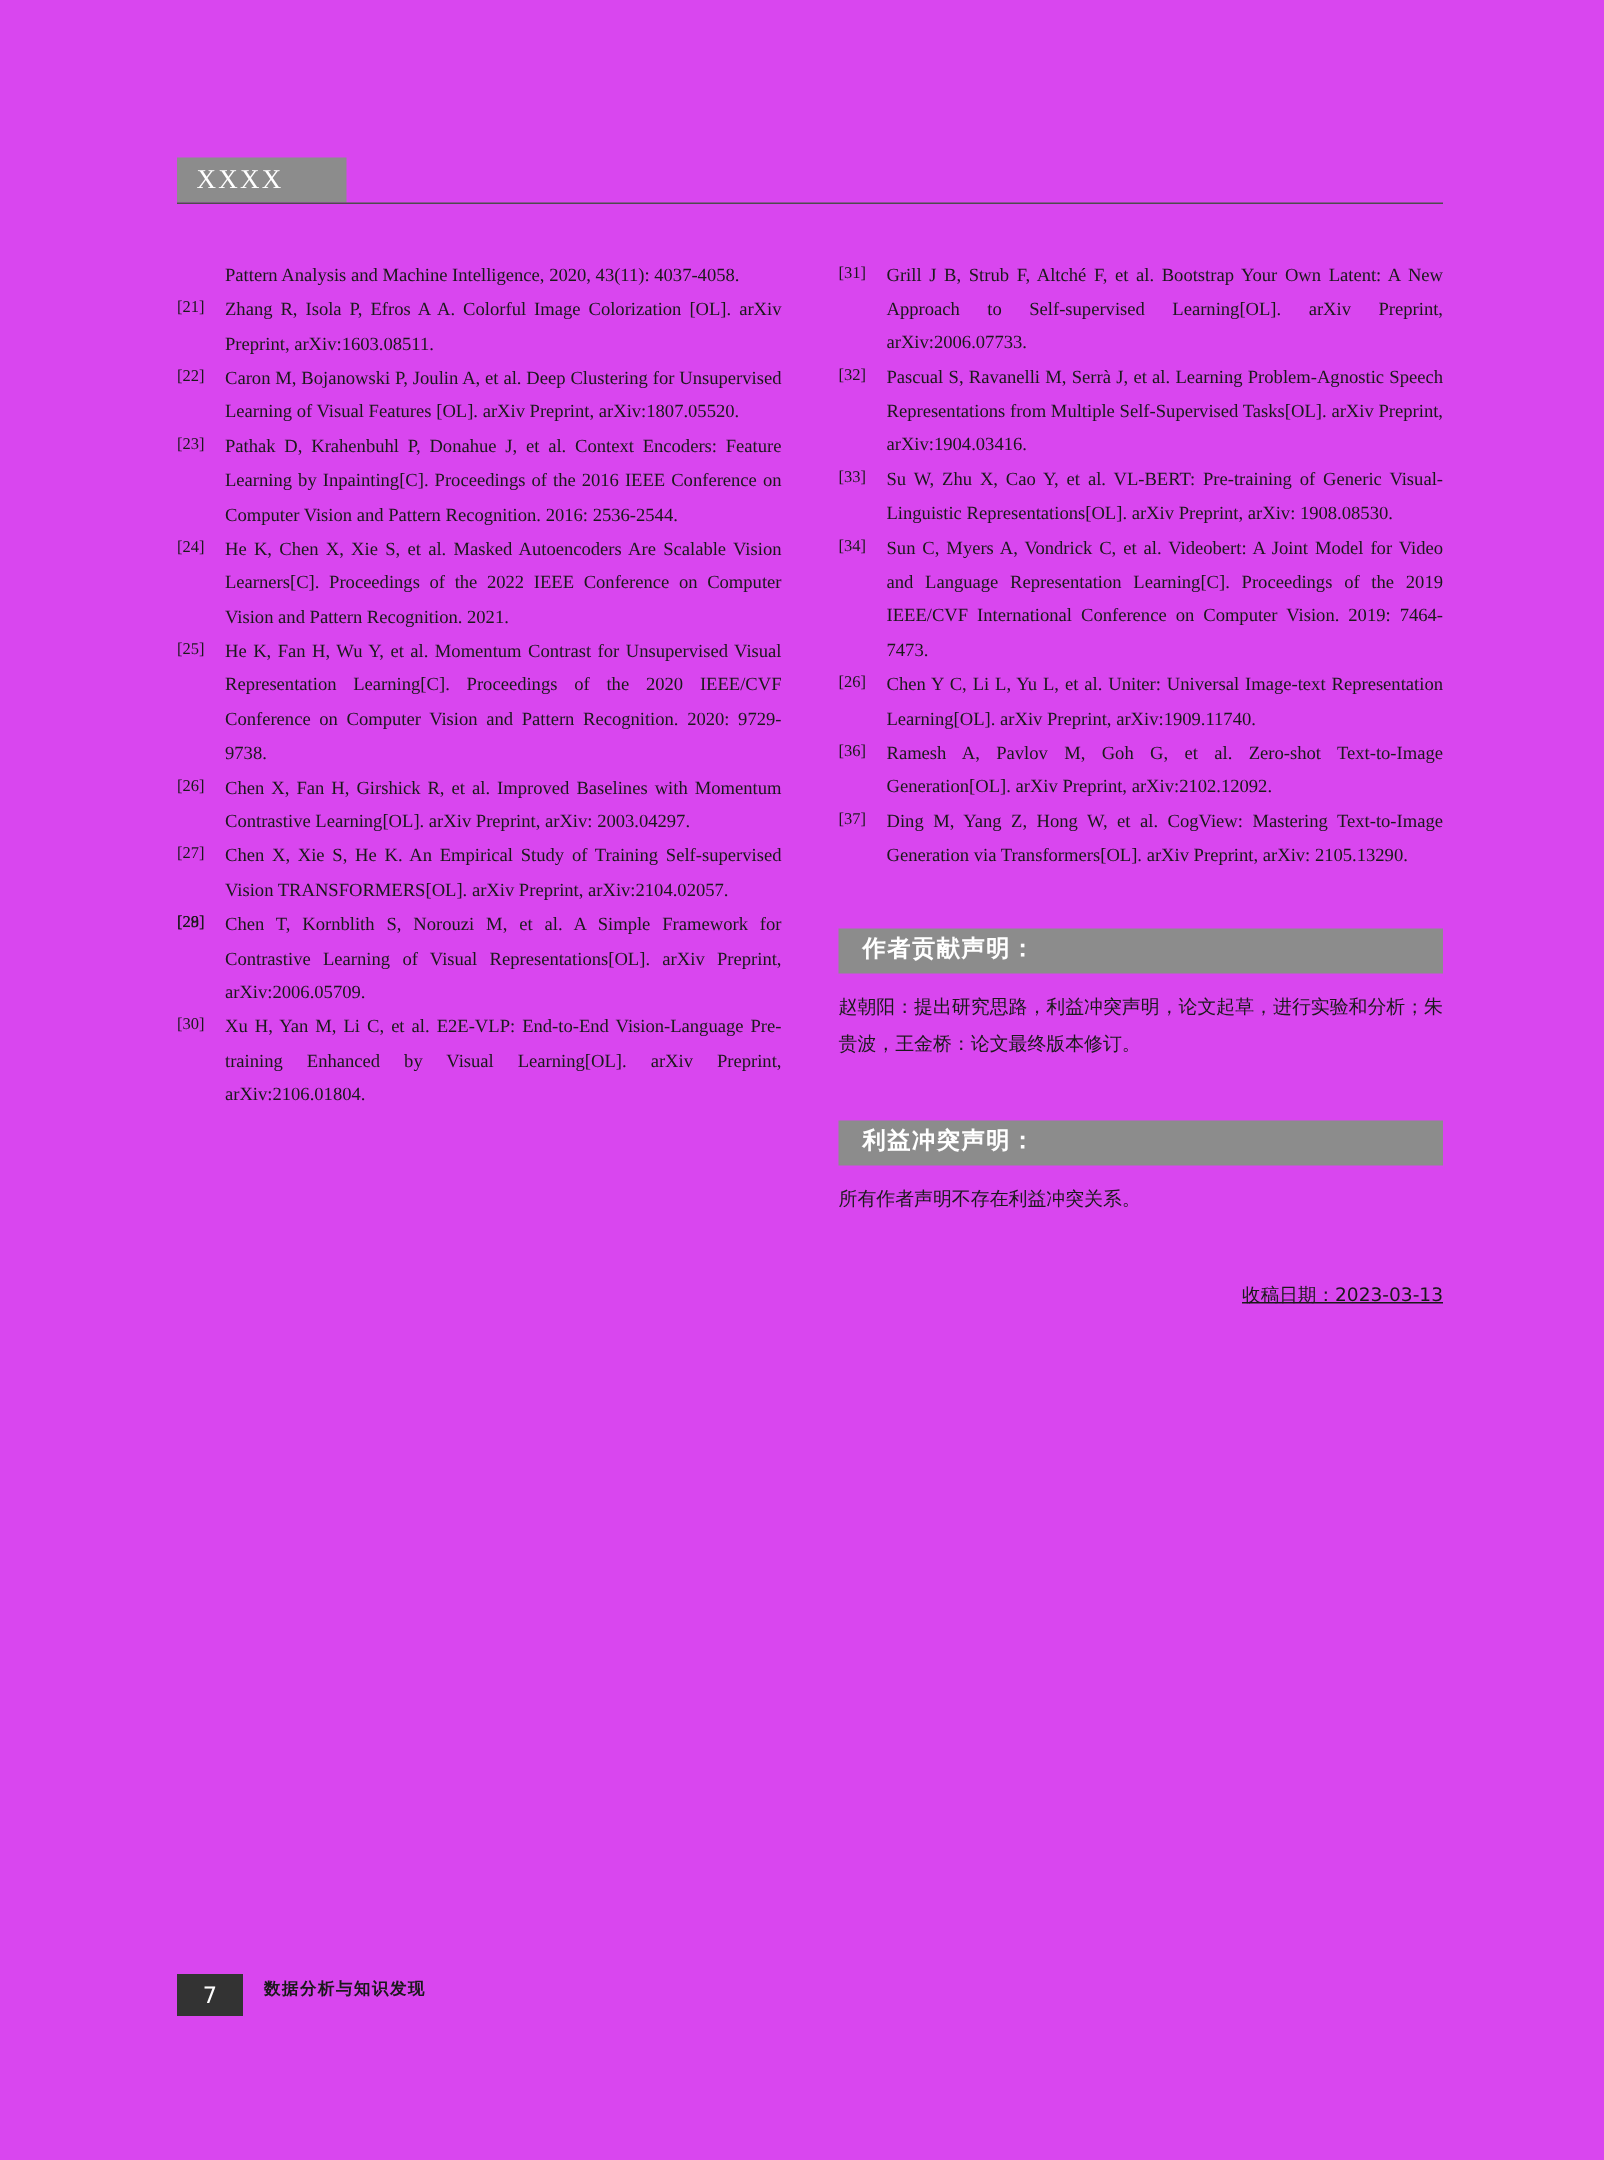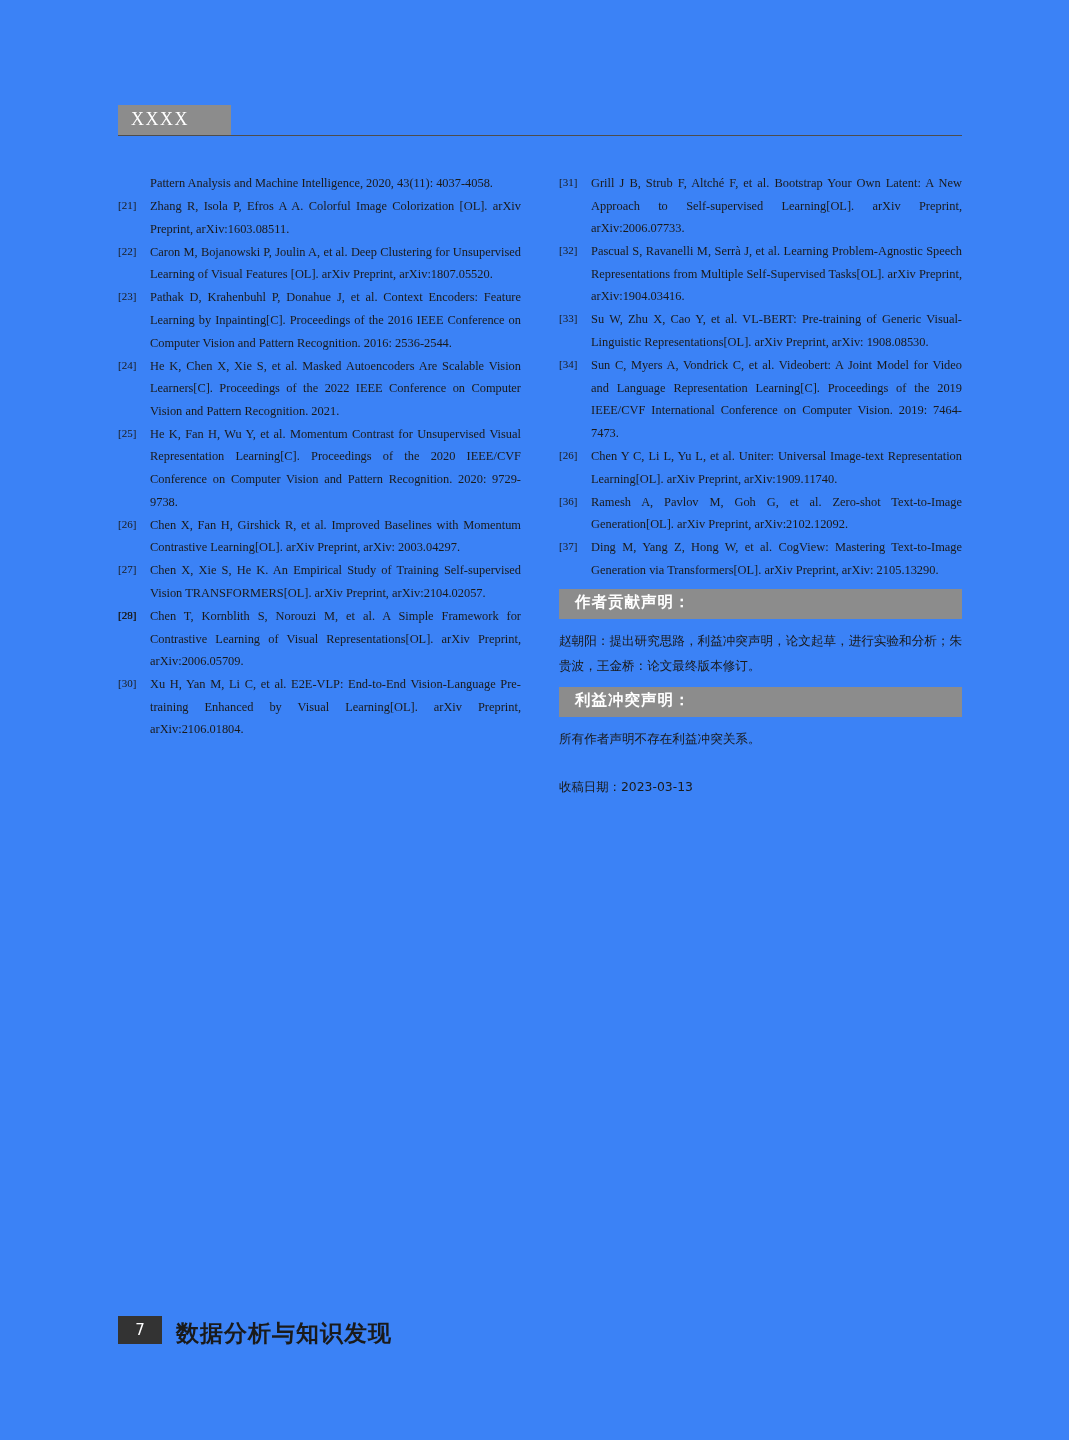--- a/index.html
+++ b/index.html
@@ -8,21 +8,21 @@
     background: #ffffff;
   }
   body {
     font-family: "Liberation Serif", serif;
     color: #1a1a1a;
   }
   .page {
     position: relative;
     width: 1069px;
     height: 1440px;
-    background: #3b82f6;
+    background: #d946ef;
     overflow: hidden;
   }
   .content {
     position: absolute;
     left: 118px;
     top: 0;
     width: 844px;
     height: 1440px;
   }
 
@@ -97,21 +97,21 @@
   .ref.cont {
     padding-left: 32px;
   }
 
   
   .banner {
     position: relative;
     width: 403px;
     height: 30px;
     background: #8c8c8c;
-    margin-top: 8px;
+    margin-top: 38px;
   }
   .banner-text {
     position: absolute;
     left: 16px;
     top: 3px;
     font-family: "DejaVu Sans", sans-serif;
     font-size: 15.5px;
     font-weight: bold;
     color: #ffffff;
     letter-spacing: 1px;
@@ -120,23 +120,24 @@
     font-family: "DejaVu Sans", sans-serif;
     font-size: 12.6px;
     line-height: 1.95;
     margin-top: 10px;
     text-align: justify;
     color: #1a1a1a;
   }
   .date-line {
     font-family: "DejaVu Sans", sans-serif;
     font-size: 12.4px;
-    text-align: left;
-    margin-top: 28px;
-    color: #1a1a1a;
+    text-align: right;
+    margin-top: 44px;
+    color: #1a1a1a;
+    text-decoration: underline;
   }
 
   
   .footer {
     position: absolute;
     left: 0;
     top: 1316px;
     width: 844px;
     height: 32px;
   }
@@ -158,21 +159,21 @@
     text-align: center;
     color: #ffffff;
     font-family: "DejaVu Sans", sans-serif;
     font-size: 15px;
   }
   .footer-journal {
     position: absolute;
     left: 58px;
     top: 2px;
     font-family: "DejaVu Sans", sans-serif;
-    font-size: 23px;
+    font-size: 11px;
     font-weight: bold;
     letter-spacing: 1px;
     color: #1a1a1a;
   }
 </style>
 </head>
 <body>
 
 <div class="page">
   <div class="content">

